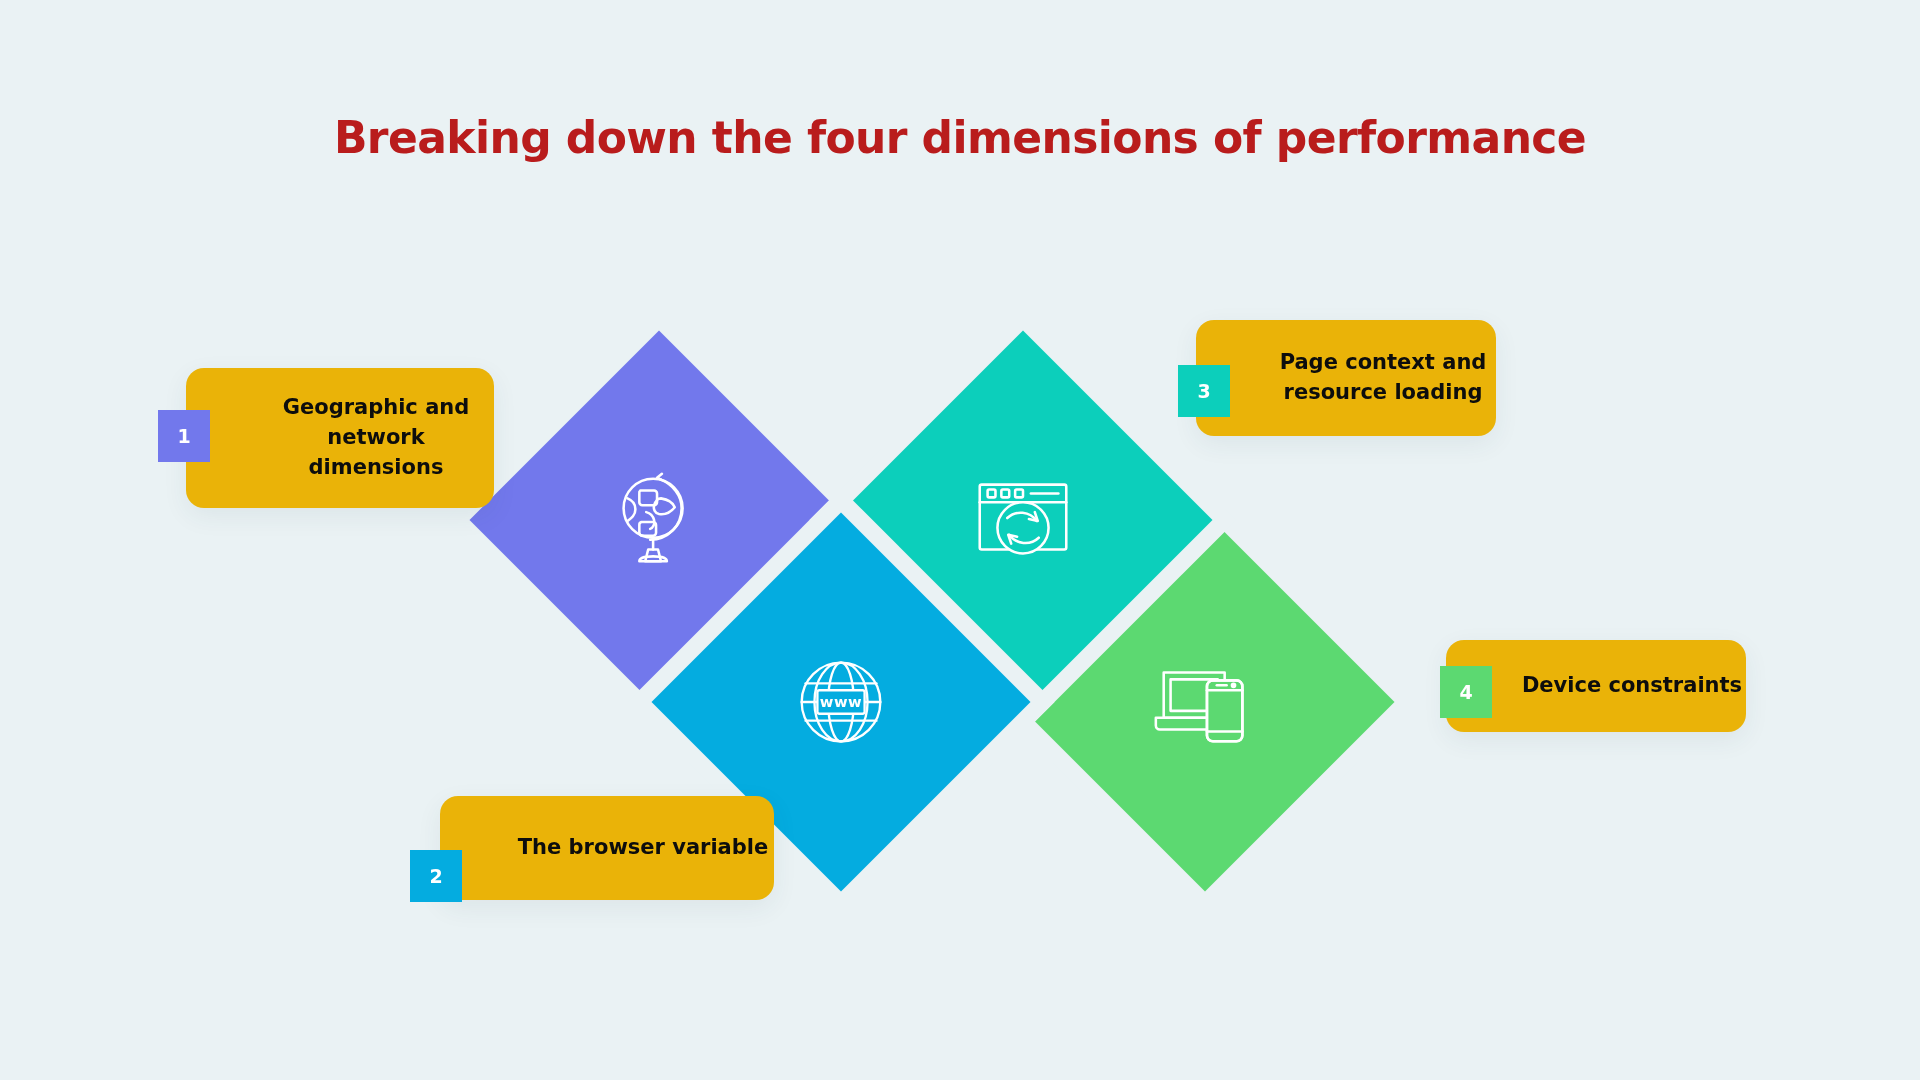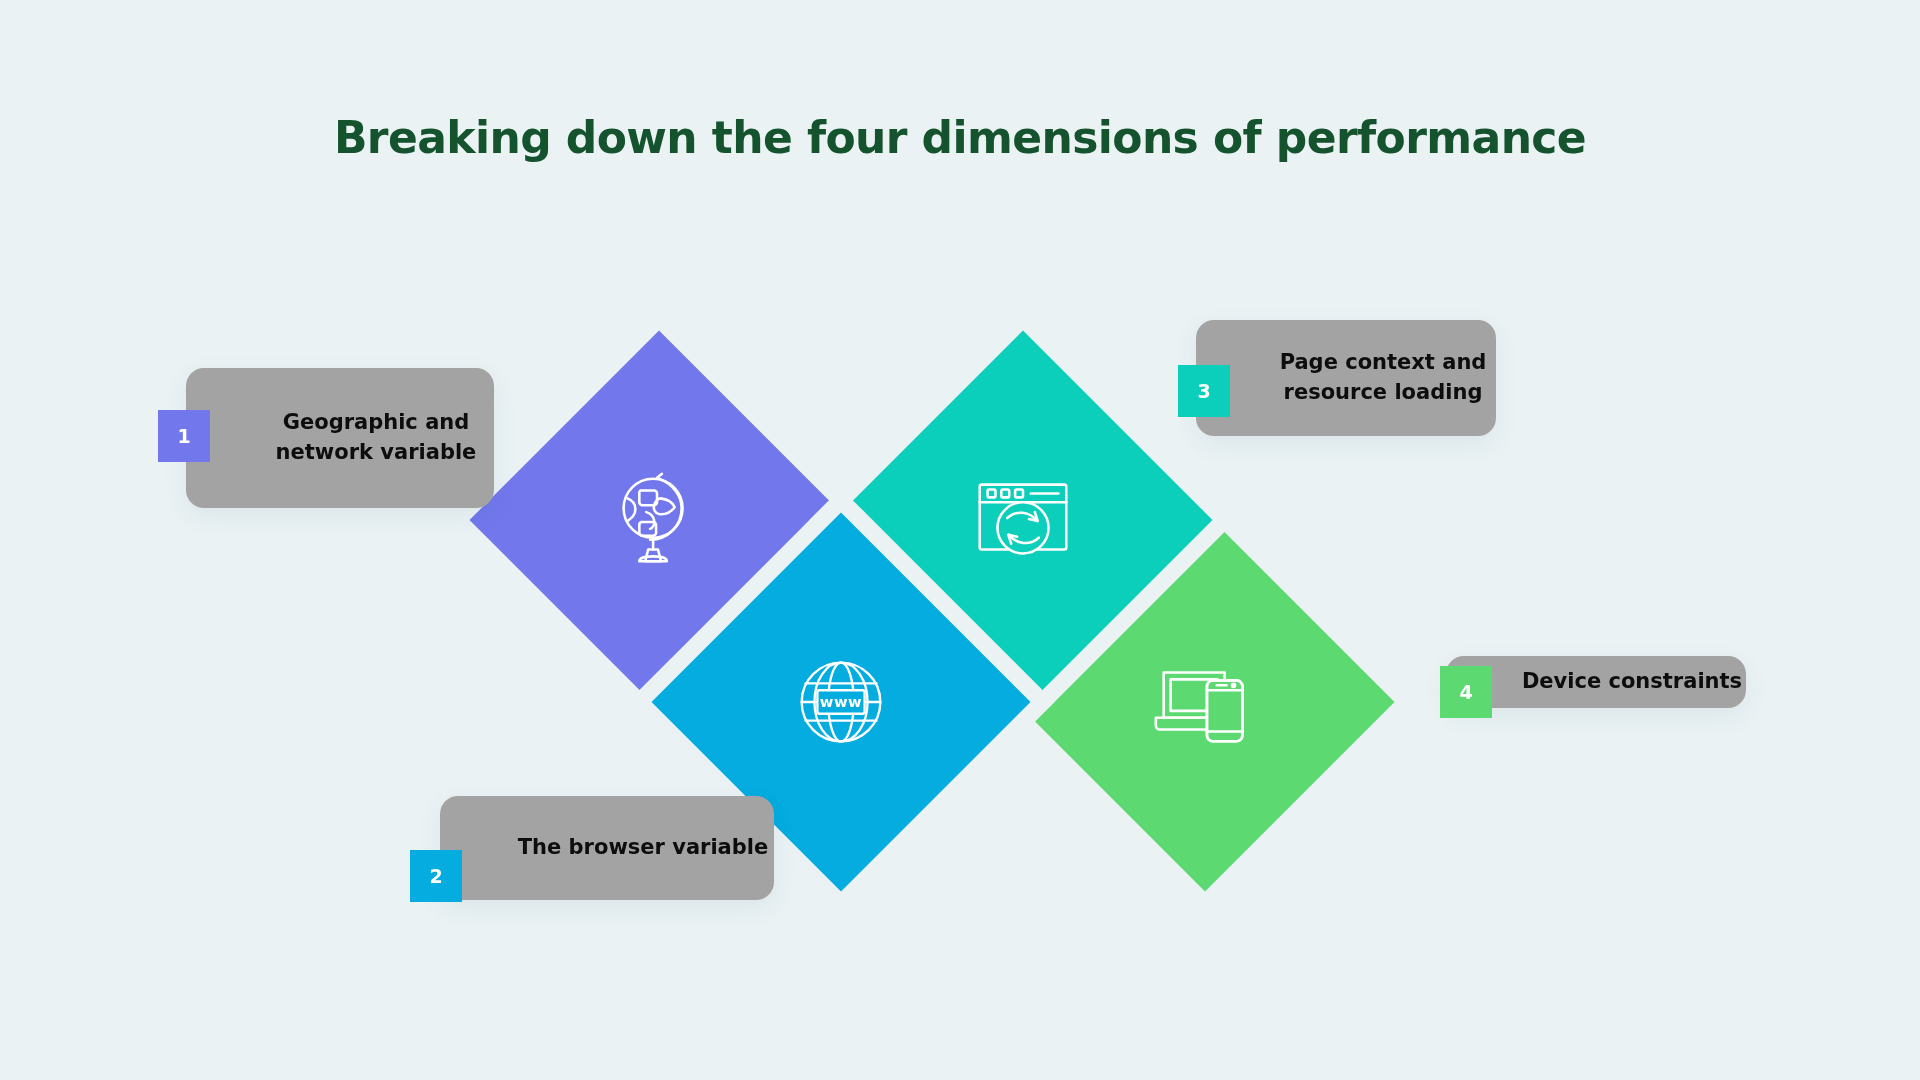--- a/index.html
+++ b/index.html
@@ -19,21 +19,21 @@
   
   .title {
     position: absolute;
     left: 0;
     top: 112px;
     width: 1920px;
     text-align: center;
     font-size: 44px;
     font-weight: bold;
     letter-spacing: -0.6px;
-    color: #14532d;
+    color: #b91c1c;
     font-family: "DejaVu Sans", sans-serif;
   }
 
   
   .diamond-stage {
     position: absolute;
     left: 0;
     top: 0;
     width: 1920px;
     height: 1080px;
@@ -64,21 +64,21 @@
 
   
   #diamond-1 { left: 525px; top: 386px; z-index: 2; }
   #diamond-2 { left: 707px; top: 568px; z-index: 3; }
   #diamond-3 { left: 889px; top: 386px; z-index: 2; }
   #diamond-4 { left: 1071px; top: 568px; z-index: 1; }
 
   
   .label-card {
     position: absolute;
-    background: #a3a3a3;
+    background: #eab308;
     border-radius: 18px;
     box-shadow: 0 8px 26px rgba(40, 70, 90, 0.07);
     display: flex;
     align-items: center;
     box-sizing: border-box;
     z-index: 6;
   }
   .badge {
     position: absolute;
     width: 52px;
@@ -107,21 +107,21 @@
 
   
   #card-2 { left: 440px; top: 796px; width: 334px; height: 104px; padding-left: 72px; }
   #card-2 .label-text { text-align: center; width: 100%; }
 
   
   #card-3 { left: 1196px; top: 320px; width: 300px; height: 116px; padding-left: 74px; }
   #card-3 .label-text { text-align: center; width: 100%; }
 
   
-  #card-4 { left: 1446px; top: 656px; width: 300px; height: 52px; padding-left: 72px; }
+  #card-4 { left: 1446px; top: 640px; width: 300px; height: 92px; padding-left: 72px; }
   #card-4 .label-text { text-align: center; width: 100%; }
 </style>
 </head>
 <body>
 
 <div class="title">Breaking down the four dimensions of performance</div>
 
 <div class="diamond-stage">
 
   <div class="diamond" id="diamond-1" style="background: rgb(114, 120, 236);">
@@ -202,21 +202,21 @@
         <path d="M72 43 h10"></path>
         <circle cx="89" cy="43" r="1.6" fill="#ffffff"></circle>
       </svg>
     </div>
   </div>
 
 </div>
 
 <div class="label-card" id="card-1">
   <span class="label-text">Geographic and
-network variable</span>
+network dimensions</span>
 </div>
 <div class="badge" style="left:158px; top:410px; background:#7278ec;">
   <span>1</span>
 </div>
 
 <div class="label-card" id="card-2">
   <span class="label-text">The browser variable</span>
 </div>
 <div class="badge" style="left:410px; top:850px; background:#04ace0;">
   <span>2</span>

